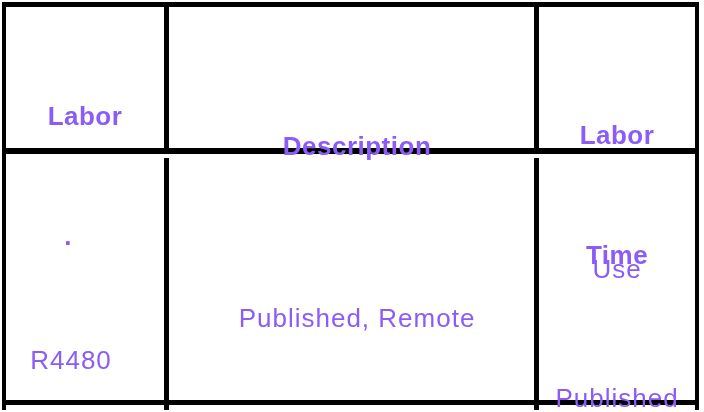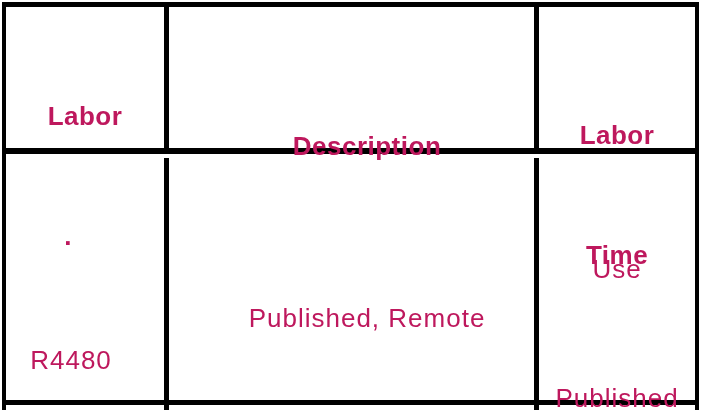--- a/index.html
+++ b/index.html
@@ -3,21 +3,21 @@
 <meta charset="utf-8">
 <style>
   html, body { margin: 0; padding: 0; background: #ffffff; }
   .screen {
     position: relative;
     width: 704px;
     height: 412px;
     background: #ffffff;
     overflow: hidden;
     font-family: "Liberation Sans", sans-serif;
-    color: #be185d;
+    color: #8b5cf6;
   }
   .hline, .vline { position: absolute; background: #000000; }
 
   
   .b-top    { left: 2px;   top: 2px;   width: 697px; height: 5px; }
   .b-left   { left: 2px;   top: 2px;   width: 4px;   height: 408px; }
   .b-right  { left: 695px; top: 2px;   width: 4px;   height: 408px; }
 
   
   .h-div1   { left: 2px;   top: 148px; width: 697px; height: 6px; }
@@ -43,21 +43,21 @@
   }
   .bodytxt {
     font-weight: normal;
     font-size: 26px;
     line-height: 43px;
     letter-spacing: 1px;
   }
   .cell div { white-space: pre; }
 
   .c1 { left: 6px;   width: 158px; }
-  .c2 { left: 184px; width: 366px; text-align: center; }
+  .c2 { left: 174px; width: 366px; text-align: center; }
   .c3 { left: 539px; width: 156px; }
 
   .hdr-c1 { top: 16px; }
   .hdr-c2 { top: 46px; }
   .hdr-c3 { top: 35px; }
 
   .row-c1 { top: 253px; padding-right: 28px; box-sizing: border-box; }
   .row-c2 { top: 211px; }
   .row-c3 { top: 162px; }
 

